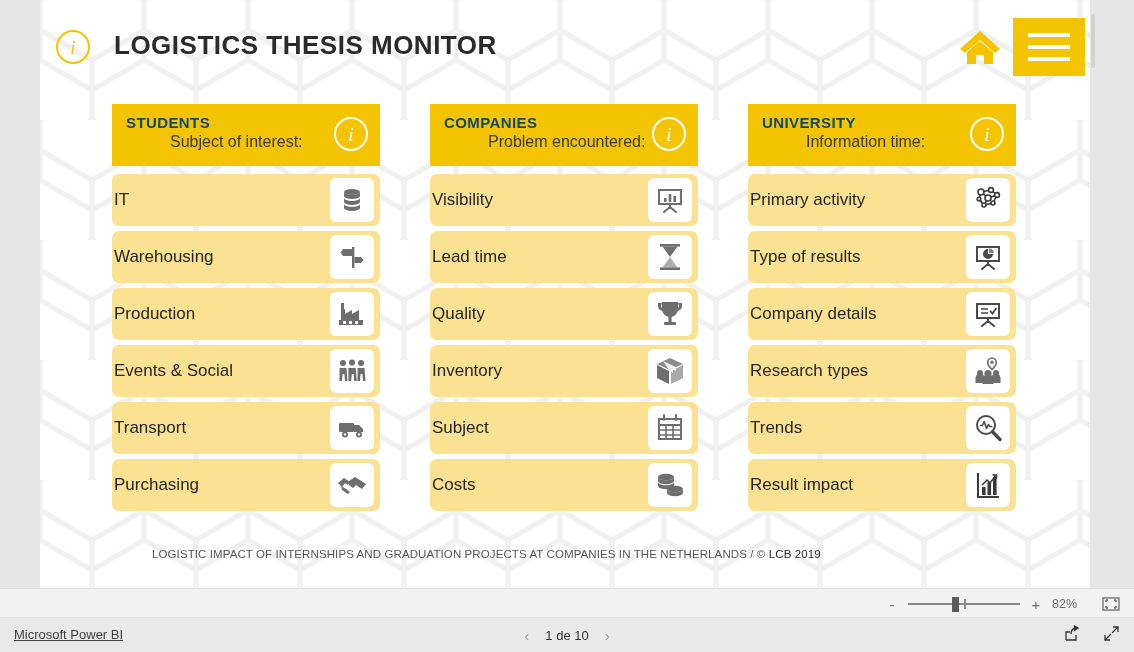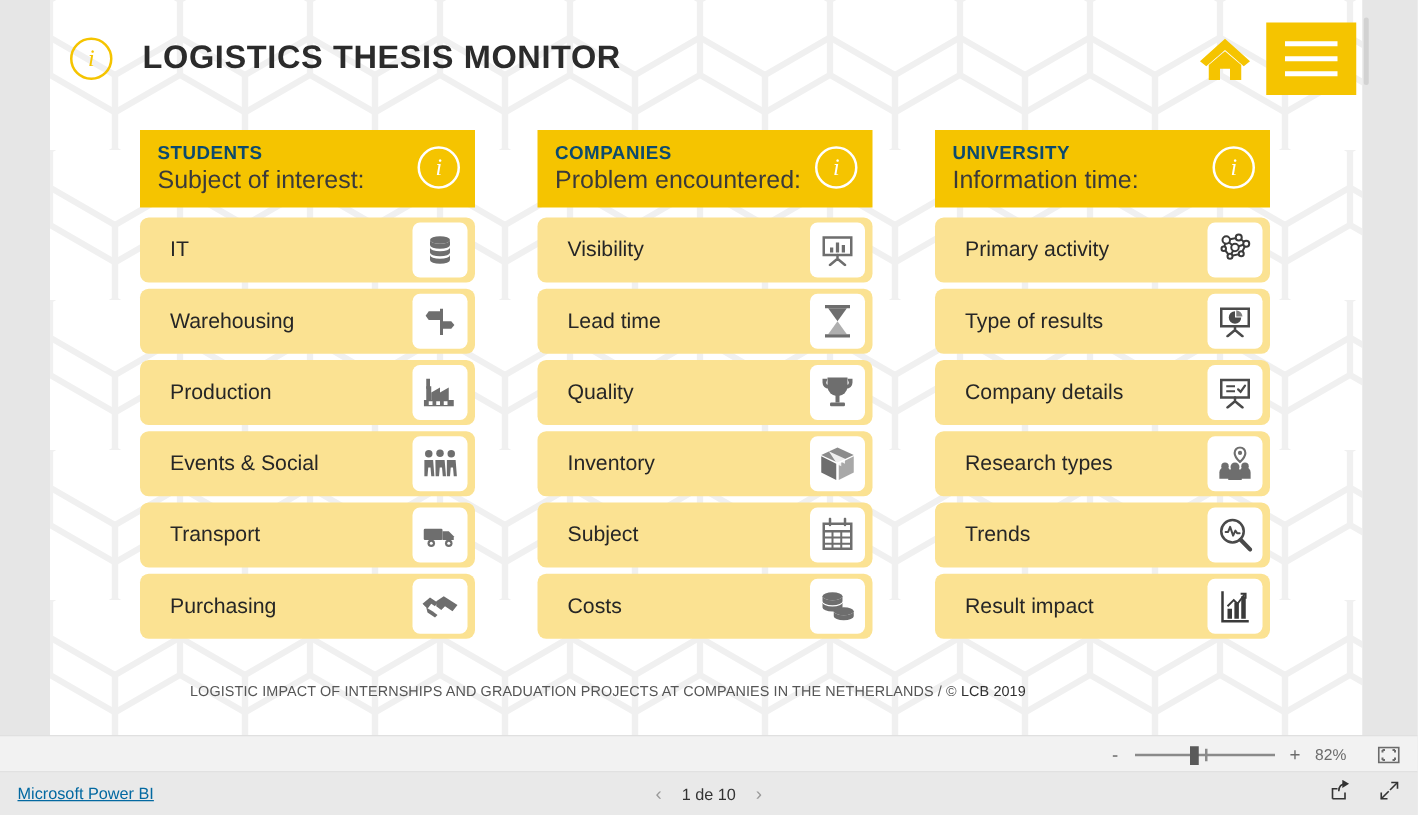--- a/index.html
+++ b/index.html
@@ -63,40 +63,40 @@
 
   .col-head {
     position: relative;
     height: 62px; background: #F5C400;
     padding: 10px 14px 0 14px;
   }
   .col-head-title {
     font-size: 15px; font-weight: bold; color: #0c4a6e; letter-spacing: .4px;
   }
   .col-head-sub {
-    font-size: 20px; color: #3a3a3a; margin-top: 2px;
+    font-size: 16px; color: #3a3a3a; margin-top: 2px; margin-left: 44px;
   }
   .col-head-info {
     position: absolute; right: 12px; top: 13px;
     width: 34px; height: 34px; border-radius: 50%;
     border: 2.5px solid #ffffff;
     display: flex; align-items: center; justify-content: center;
     color: #ffffff; font-size: 19px; font-family: "Liberation Serif", serif;
     font-style: italic; line-height: 1;
   }
 
   .col-items { margin-top: 8px; display: flex; flex-direction: column; gap: 5px; }
 
   .item-row {
     position: relative;
     height: 52px;
     background: #FBE292;
     border-radius: 7px;
     display: flex; align-items: center;
-    padding-left: 24px;
+    padding-left: 2px;
   }
   .item-label {
     font-size: 17px; color: #262626;
   }
   .item-icon-box {
     position: absolute; right: 6px; top: 4px;
     width: 44px; height: 44px;
     background: #ffffff; border-radius: 6px;
     display: flex; align-items: center; justify-content: center;
   }
@@ -151,21 +151,21 @@
     width: 18px; height: 14px; position: relative; margin-left: 10px; margin-right: 6px;
   }
 
   
   #status-bar {
     position: absolute; left: 0; top: 618px; width: 1134px; height: 34px;
     background: #e9e9e9;
   }
   #powerbi-link {
     position: absolute; left: 14px; top: 9px;
-    font-size: 13px; color: #0369a1; text-decoration: underline;
+    font-size: 13px; color: #404040; text-decoration: underline;
   }
   #page-nav {
     position: absolute; left: 0; right: 0; top: 0; height: 34px;
     display: flex; align-items: center; justify-content: center; gap: 16px;
   }
   .nav-chevron { font-size: 15px; color: #9a9a9a; }
   #page-indicator { font-size: 13px; color: #333; text-align: center; }
   #status-actions {
     position: absolute; right: 14px; top: 0; height: 34px;
     display: flex; align-items: center; gap: 22px;

